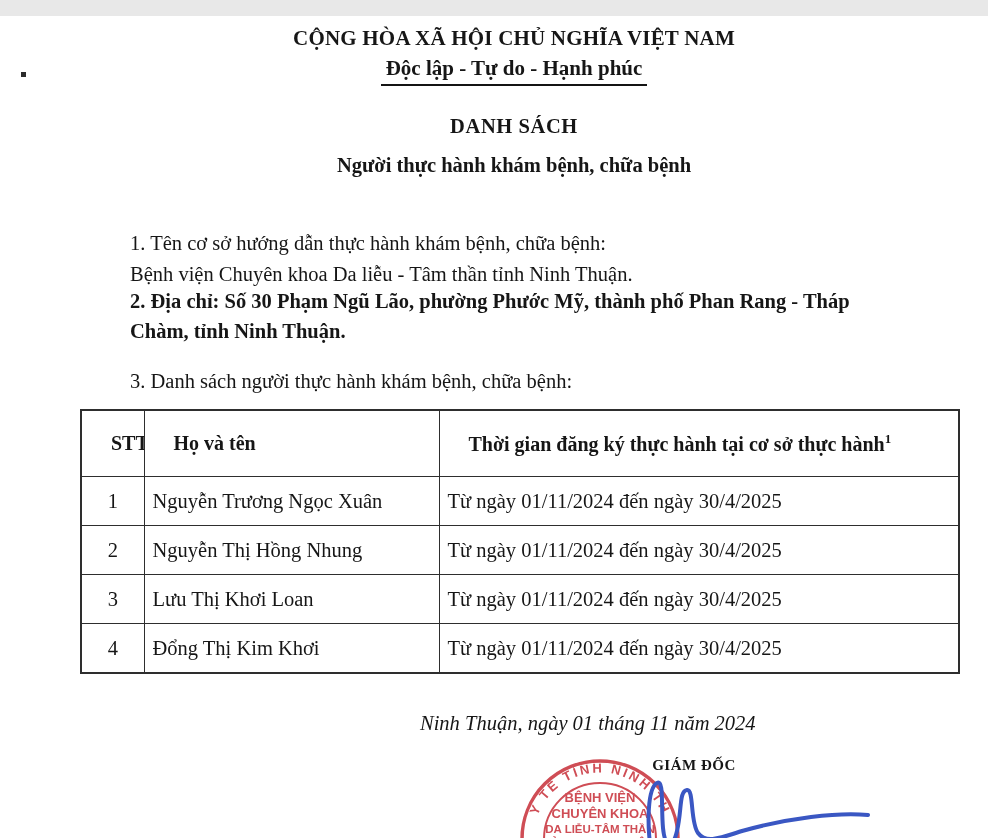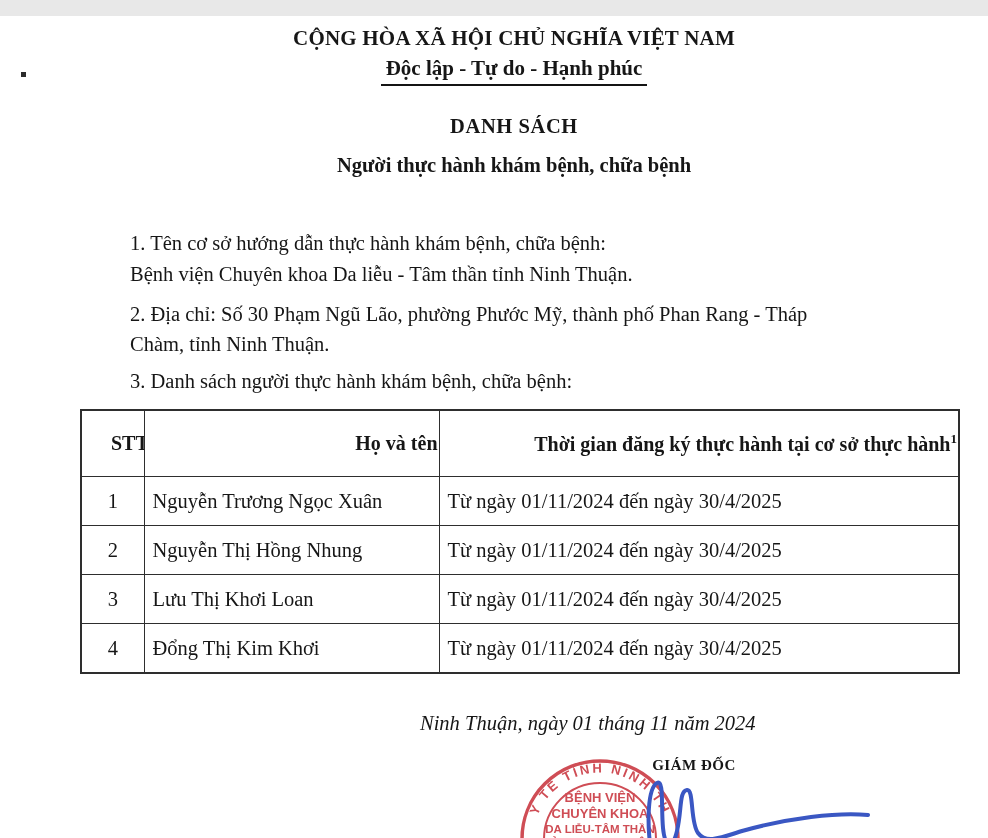--- a/index.html
+++ b/index.html
@@ -15,35 +15,35 @@
   .abs { position:absolute; }
   .centered { position:absolute; left:30px; width:968px; text-align:center; }
   .nat-line1 { top:10px; font-size:21px; font-weight:bold; letter-spacing:0.2px; }
   .nat-line2 { top:40px; font-size:21px; font-weight:bold; }
   .nat-line2 .u { display:inline-block; border-bottom:2.5px solid #141414; padding:0 5px 3px 5px; }
   .doc-title { top:99px; font-size:20.5px; font-weight:bold; letter-spacing:0.6px; }
   .doc-subtitle { top:138px; font-size:20.5px; font-weight:bold; }
   .body-text { left:130px; font-size:20.5px; line-height:30px; }
   .sec1-label { top:212px; }
   .sec1-value { top:243px; }
-  .sec2 { top:283px; width:845px; }
+  .sec2 { top:270px; width:845px;font-weight:bold; }
   .sec3 { top:350px; }
   .artifact-dot { left:21px; top:56px; width:5px; height:5px; background:#2b2b2b; }
 
   table.doc-table {
     position:absolute; left:80px; top:393px;
     width:878px; table-layout:fixed; border-collapse:collapse;
     border:2px solid #2e2e2e;
   }
   table.doc-table th, table.doc-table td {
     border:1.5px solid #2e2e2e;
     vertical-align:middle;
     overflow:hidden; white-space:nowrap;
   }
-  table.doc-table th { height:63px; font-size:20px; font-weight:bold; text-align:right;padding-left:29px; }
+  table.doc-table th { height:63px; font-size:20px; font-weight:bold; text-align:left;padding-left:29px; }
   table.doc-table td { height:46px; font-size:20.5px; }
   td.c-stt { text-align:center; }
   td.c-name, td.c-period { text-align:left; padding-left:8px; }
   th sup { font-size:13px; }
 
   .place-date { left:420px; width:560px; top:696px; text-align:left;
     font-style:italic; font-size:20.5px; }
   .signer-title { left:420px; width:548px; top:741px; text-align:center;
     font-weight:bold; font-size:15px; letter-spacing:0.5px; }
 

